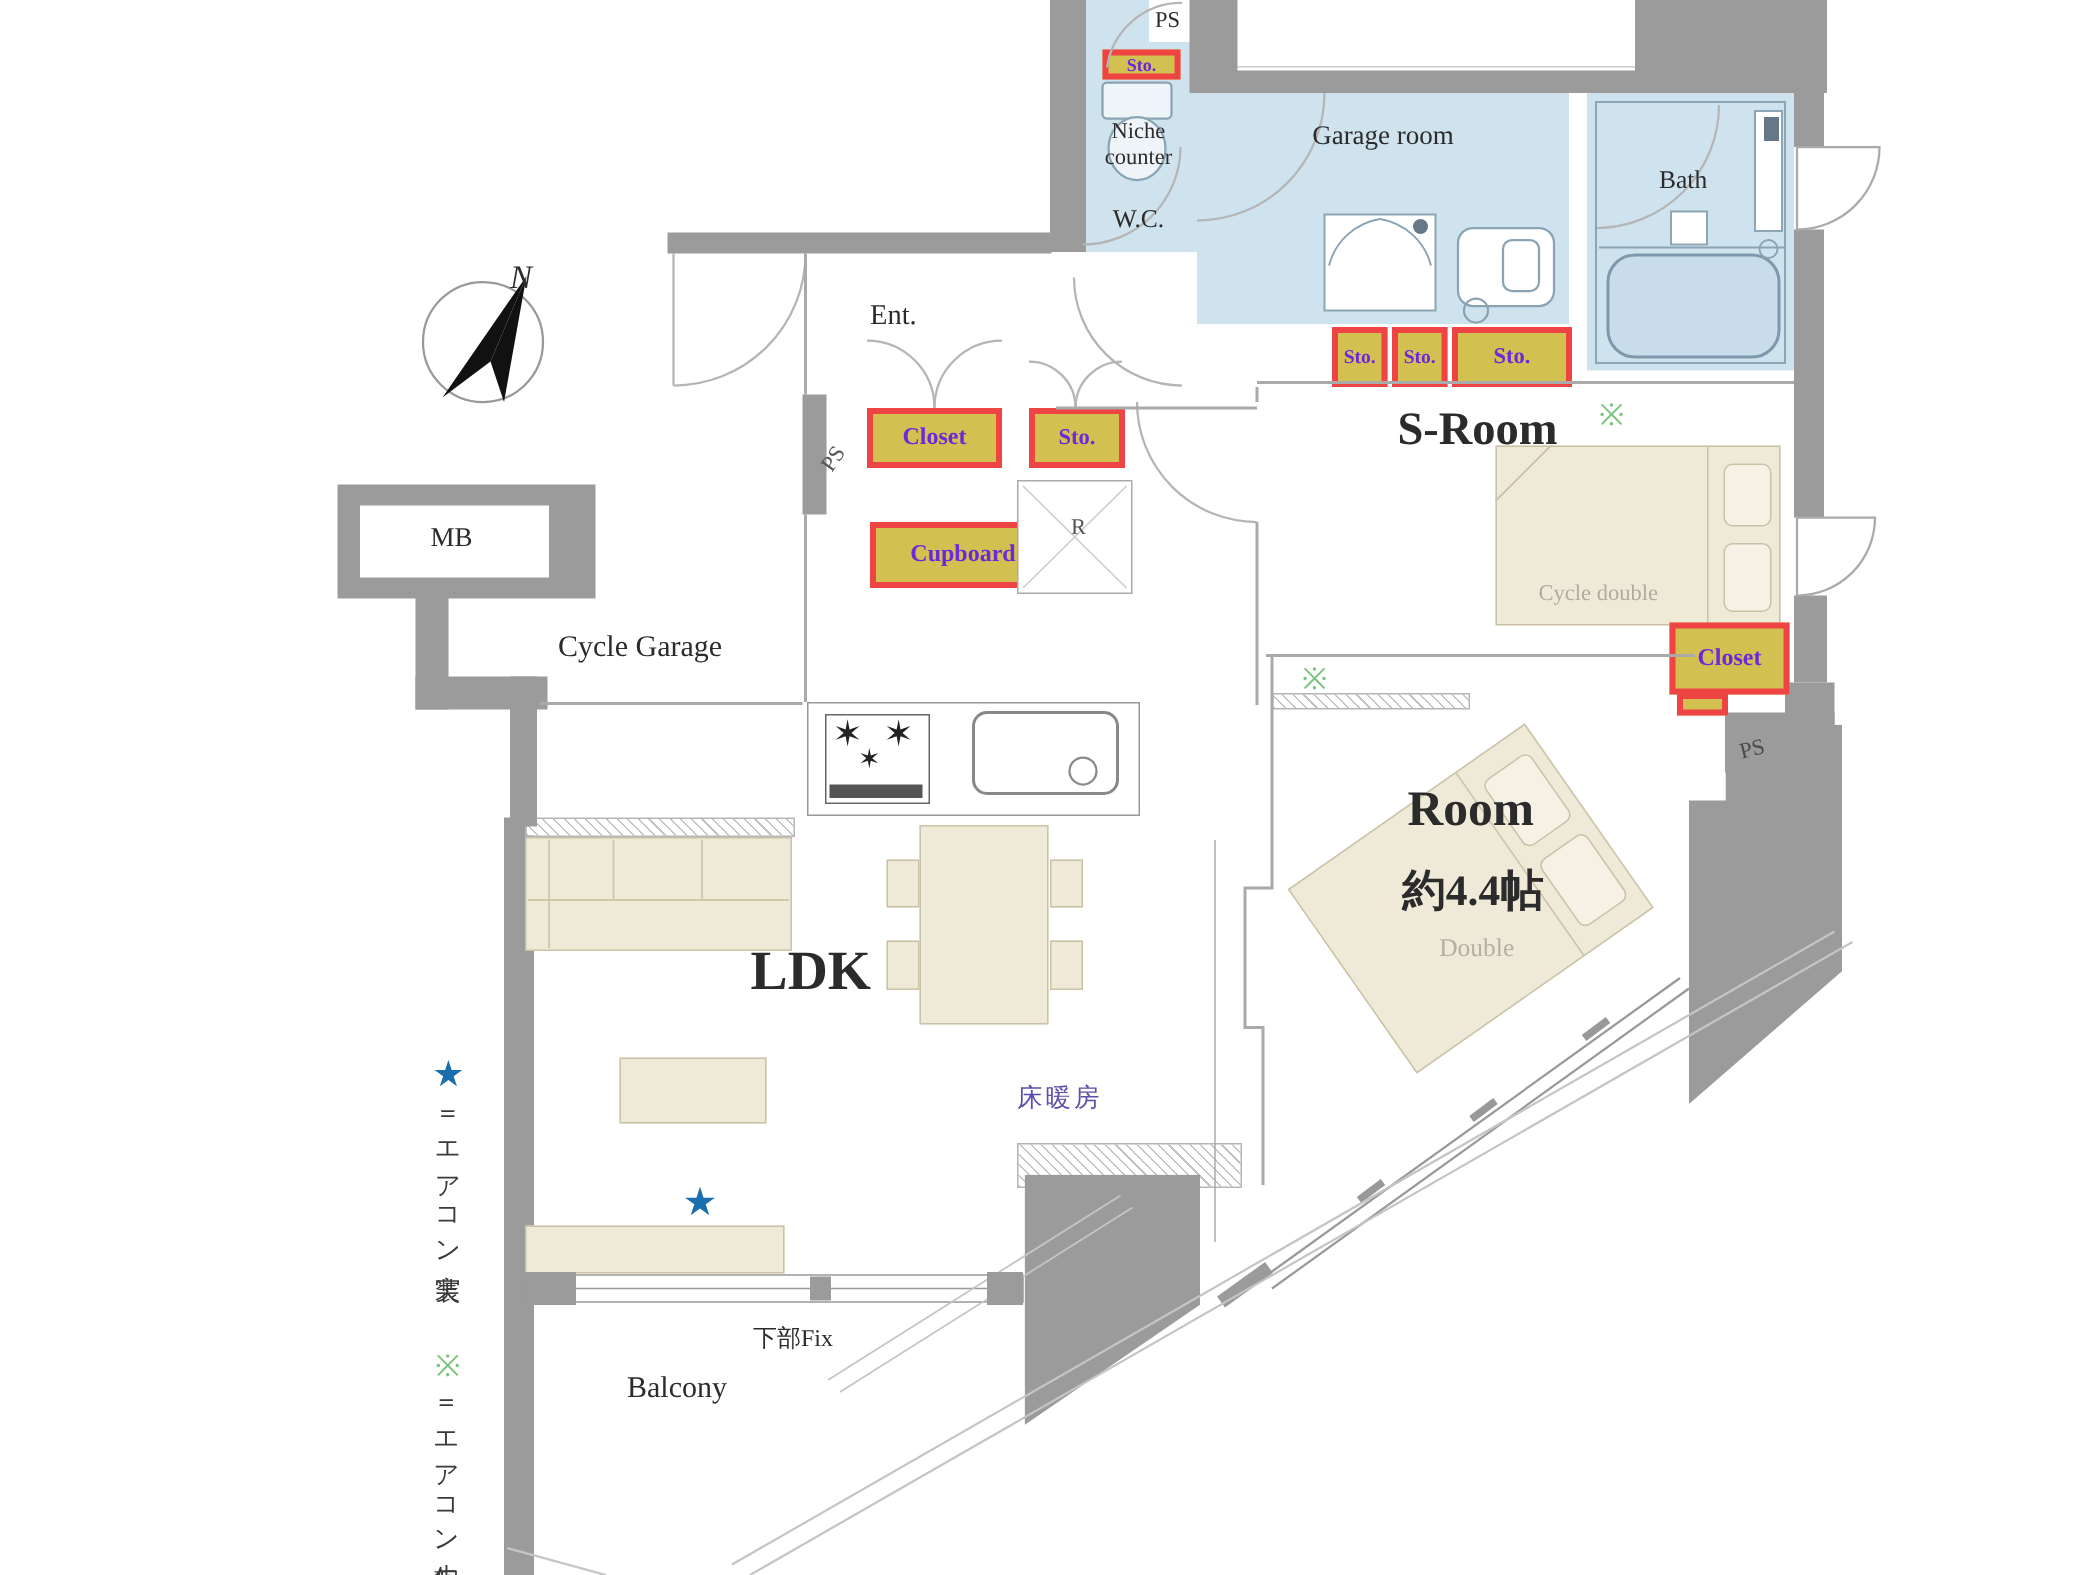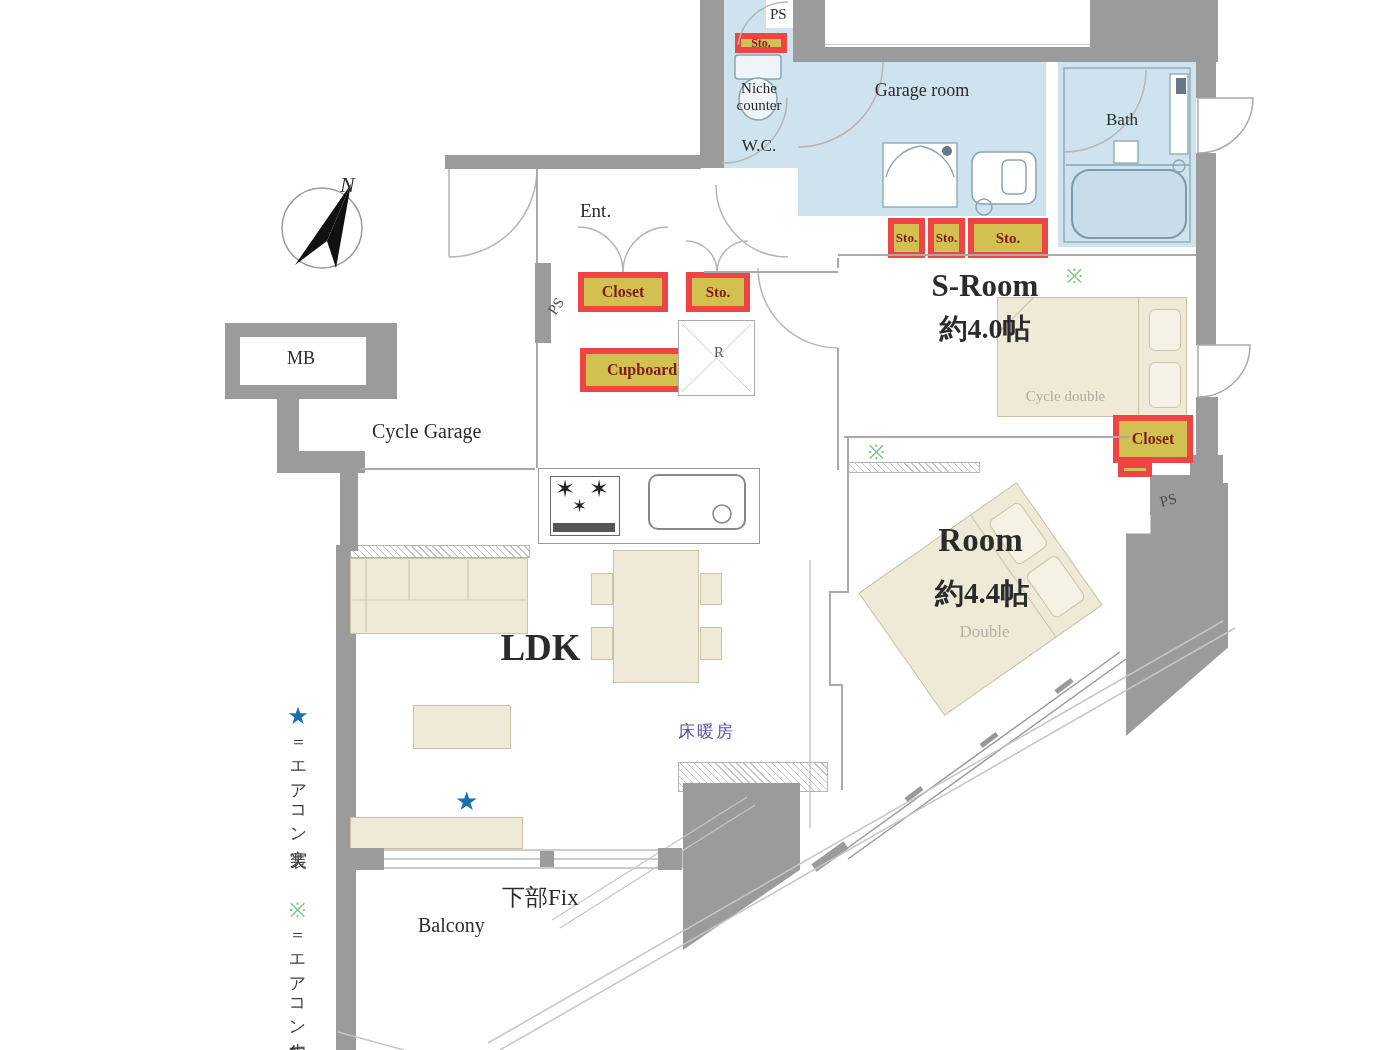--- a/index.html
+++ b/index.html
@@ -1,22 +1,22 @@
 <!DOCTYPE html>
 <html><head>
 <meta charset="utf-8">
 <style>
   html,body{margin:0;padding:0;background:#e8e8e8;}
   .plan{position:relative;width:1400px;height:1050px;background:#ffffff;overflow:hidden;
         font-family:"Liberation Serif","DejaVu Serif",serif;color:#2b2b2b;}
   .abs{position:absolute;}
   .wall{position:absolute;background:#9b9b9b;}
   .room-blue{position:absolute;background:#cfe3ee;}
-  .ybox{position:absolute;background:#d2c050;border:6px solid #ef4444;box-sizing:border-box;
-        display:flex;align-items:center;justify-content:center;font-size:15px;font-weight:600;color:#7f1d1d;}
+  .ybox{position:absolute;background:#d2c050;border:4px solid #ef4444;box-sizing:border-box;
+        display:flex;align-items:center;justify-content:center;font-size:15px;font-weight:600;color:#6d28d9;}
   .beige{position:absolute;background:#efe9d8;border:1px solid #c9c2a6;box-sizing:border-box;}
   .hatch{position:absolute;background:repeating-linear-gradient(45deg,#c4c4c4 0 1px,#ffffff 1px 5px);
          border:1px solid #b5b5b5;box-sizing:border-box;}
   .lbl{position:absolute;white-space:nowrap;}
   .c{text-align:center;white-space:normal;}
   .vtext{position:absolute;writing-mode:vertical-rl;text-orientation:upright;
          font-size:17px;letter-spacing:2px;color:#3a3a3a;overflow:hidden;}
   svg.overlay{position:absolute;left:0;top:0;z-index:4;}
   .z1{z-index:1}.z2{z-index:2}.z3{z-index:3}.z5{z-index:5}.z6{z-index:6}
 </style>
@@ -235,31 +235,30 @@
   <div class="lbl c z6" style="left:862px;top:80px;width:120px;font-size:18px;line-height:1.2">Garage room</div>
   <div class="lbl z6" style="left:1106px;top:110px;font-size:17px">Bath</div>
   <div class="lbl z6" style="left:580px;top:200px;font-size:19px">Ent.</div>
   <div class="lbl z6" style="left:287px;top:348px;font-size:18px">MB</div>
   <div class="lbl z6" style="left:372px;top:420px;font-size:20px">Cycle Garage</div>
   <div class="lbl z6" style="left:548px;top:298px;font-size:15px;transform:rotate(-55deg);color:#555">PS</div>
   <div class="lbl z6" style="left:714px;top:344px;font-size:15px;color:#555">R</div>
   <div class="lbl z6" style="left:1160px;top:492px;font-size:15px;transform:rotate(-14deg);color:#4a4a4a">PS</div>
 
   <div class="lbl c z6" style="left:900px;top:268px;width:170px;font-size:31px;font-weight:600">S-Room</div>
-  <div class="lbl c z6" style="left:905px;top:310px;width:160px;font-size:28px;font-weight:600">約4.0帖</div>
   <div class="lbl c z6" style="left:1008px;top:388px;width:115px;font-size:15px;color:#b0aba0">Cycle double</div>
 
   <div class="lbl c z6" style="left:918px;top:522px;width:125px;font-size:33px;font-weight:600">Room</div>
   <div class="lbl c z6" style="left:912px;top:574px;width:140px;font-size:29px;font-weight:600">約4.4帖</div>
   <div class="lbl c z6" style="left:932px;top:622px;width:105px;font-size:17px;color:#b5b0a5">Double</div>
 
   <div class="lbl c z6" style="left:478px;top:626px;width:125px;font-size:37px;font-weight:600">LDK</div>
 
   <div class="lbl z6" style="left:678px;top:720px;font-size:17px;color:#5a50a8;letter-spacing:2px">床暖房</div>
-  <div class="lbl z6" style="left:502px;top:882px;font-size:23px">下部Fix</div>
+  <div class="lbl z6" style="left:502px;top:882px;font-size:16px">下部Fix</div>
   <div class="lbl z6" style="left:418px;top:914px;font-size:20px">Balcony</div>
   <div class="lbl z6" style="left:340px;top:172px;font-size:22px;font-style:italic">N</div>
 
   <div class="lbl z6" style="left:455px;top:786px;font-size:26px;color:#1c6fae">★</div>
   <div class="lbl z6" style="left:1066px;top:262px;font-size:20px;color:#7cc47f">※</div>
   <div class="lbl z6" style="left:868px;top:438px;font-size:20px;color:#7cc47f">※</div>
 
   <div class="vtext z6" style="left:284px;top:702px;height:190px">
     <span style="color:#1c6fae;font-size:24px">★</span><span>＝エアコン実装</span>
   </div>

